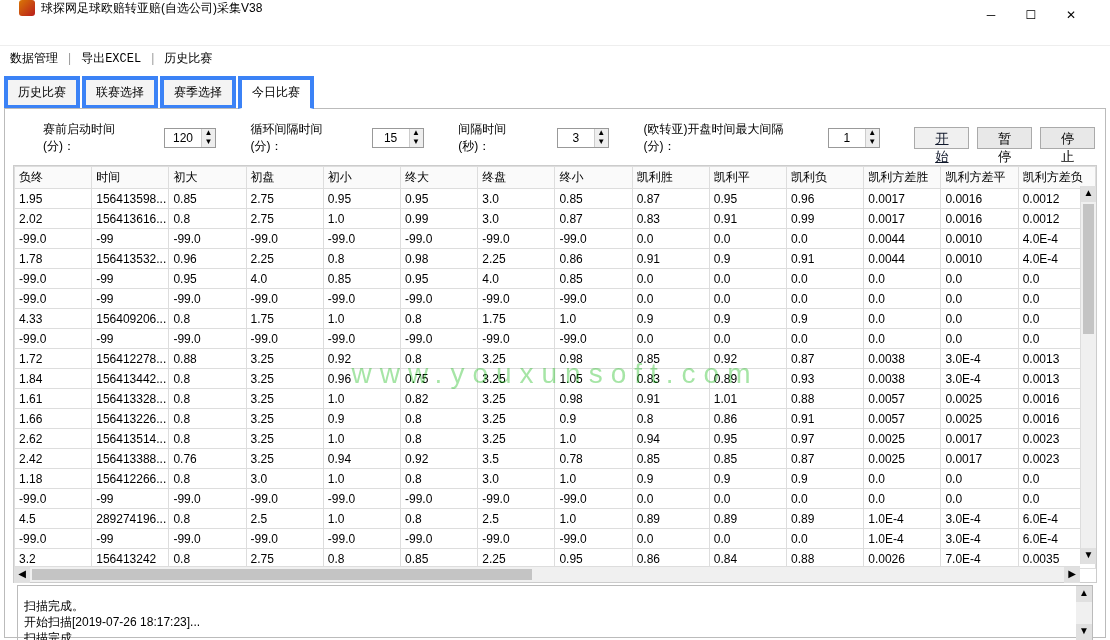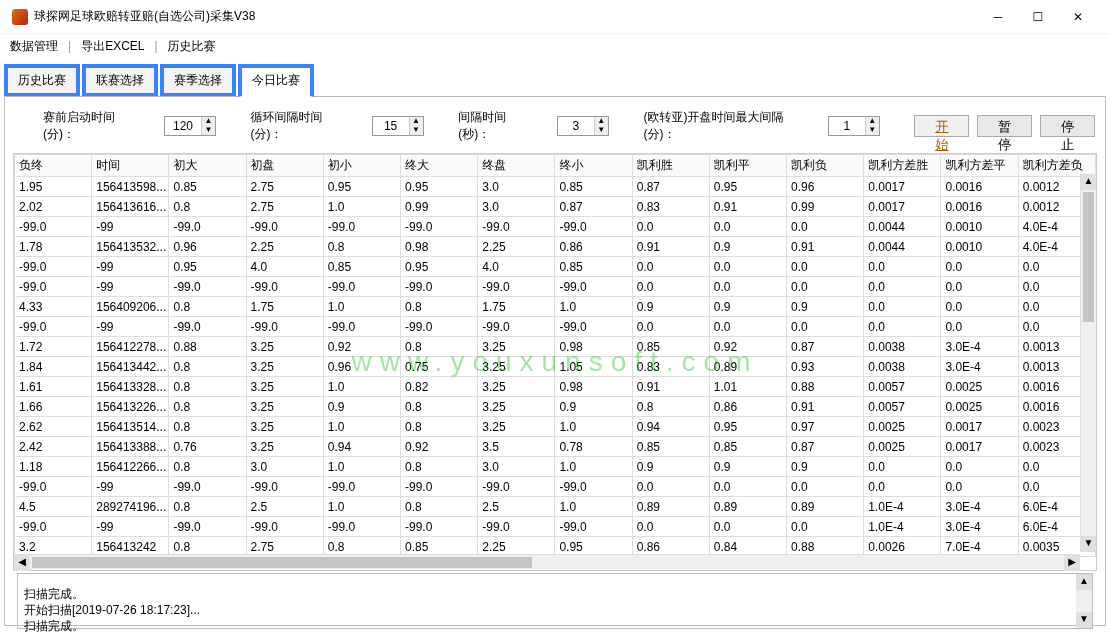--- a/index.html
+++ b/index.html
@@ -1,34 +1,34 @@
 <!DOCTYPE html>
 <html><head>
 <meta charset="utf-8">
 <style>
 * { box-sizing: border-box; margin: 0; padding: 0; }
 body { font-family: "Microsoft YaHei", SimSun, Arial, sans-serif; font-size: 12px; background: #fff; width: 1110px; height: 640px; overflow: hidden; position: relative; }
-.titlebar { height: 34px; display: flex; align-items: center; padding: 0 12px; background: #fff; border-bottom: 1px solid #eee; }
+.titlebar { height: 46px; display: flex; padding: 0 19px; background: #fff; border-bottom: 1px solid #eee; }
 .titlebar .icon { width: 16px; height: 16px; background: linear-gradient(135deg,#d97706,#b91c1c); border-radius: 3px; margin-right: 6px; }
 .titlebar .title { flex: 1; }
 .titlebar .win-btn { width: 40px; height: 30px; display: inline-flex; align-items: center; justify-content: center; cursor: pointer; }
 .menubar { height: 24px; display: flex; align-items: center; padding: 0 4px; gap: 4px; }
-.menubar span.mi { padding: 2px 6px; cursor: pointer; }
+.menubar span.mi { padding: 2px 6px; cursor: pointer; font-family: Liberation Mono, monospace; }
 .menubar span.sep { color: #999; }
 .tabs { margin: 6px 4px 0 4px; display: flex; }
 .tab { padding: 4px 10px; border: 4px solid #3b82f6; background: #f4f4f4; margin-right: 2px; cursor: pointer; }
 .tab.active { background: #fff; border-bottom: 1px solid #fff; position: relative; z-index: 2; }
 .tabborder { border: 1px solid #bbb; margin: 0 4px; margin-top: -1px; padding: 8px; position: relative; z-index: 1; background: #fff; height: 530px; }
 .controls { display: flex; align-items: center; gap: 8px; padding: 4px 2px 10px 30px; }
 .spinner { display: inline-flex; align-items: center; border: 1px solid #999; height: 20px; background: #fff; margin-left: 16px; }
 .spinner input { width: 36px; border: none; text-align: center; font-size: 12px; outline: none; }
 .spinner .arrows { width: 14px; display: flex; flex-direction: column; border-left: 1px solid #ccc; }
 .spinner .arrows div { height: 9px; text-align: center; line-height: 8px; font-size: 8px; background: #eee; cursor: pointer; }
 .btn { padding: 2px 14px; border: 1px solid #aaa; background: #e8e8e8; cursor: pointer; height: 22px; }
-.btn.disabled { color: #a16207; background: #f0f0f0; text-decoration: underline; }
+.btn.disabled { color: #0f172a; background: #f0f0f0; text-decoration: underline; }
 .table-wrap { border: 1px solid #ccc; height: 418px; position: relative; }
 .table-inner { height: 100%; overflow: hidden; }
 table { border-collapse: collapse; width: 100%; table-layout: fixed; }
 th, td { border: 1px solid #ddd; padding: 2px 4px; text-align: left; font-weight: normal; height: 20px; white-space: nowrap; overflow: hidden; }
 th { background: #fafafa; }
 .scrollbar-v { position: absolute; right: 0; top: 20px; bottom: 18px; width: 16px; background: #f0f0f0; border-left: 1px solid #ddd; }
 .scrollbar-v .arr { height: 16px; background: #e0e0e0; text-align: center; line-height: 14px; font-size: 10px; cursor: pointer; }
 .scrollbar-v .thumb { position: absolute; left: 2px; right: 2px; top: 18px; height: 130px; background: #c4c4c4; }
 .scrollbar-h { position: absolute; left: 0; right: 16px; bottom: 0; height: 16px; background: #f0f0f0; border-top: 1px solid #ddd; }
 .scrollbar-h .arr { width: 16px; height: 16px; background: #e0e0e0; display: inline-block; text-align: center; line-height: 14px; font-size: 10px; cursor: pointer; position: absolute; }

